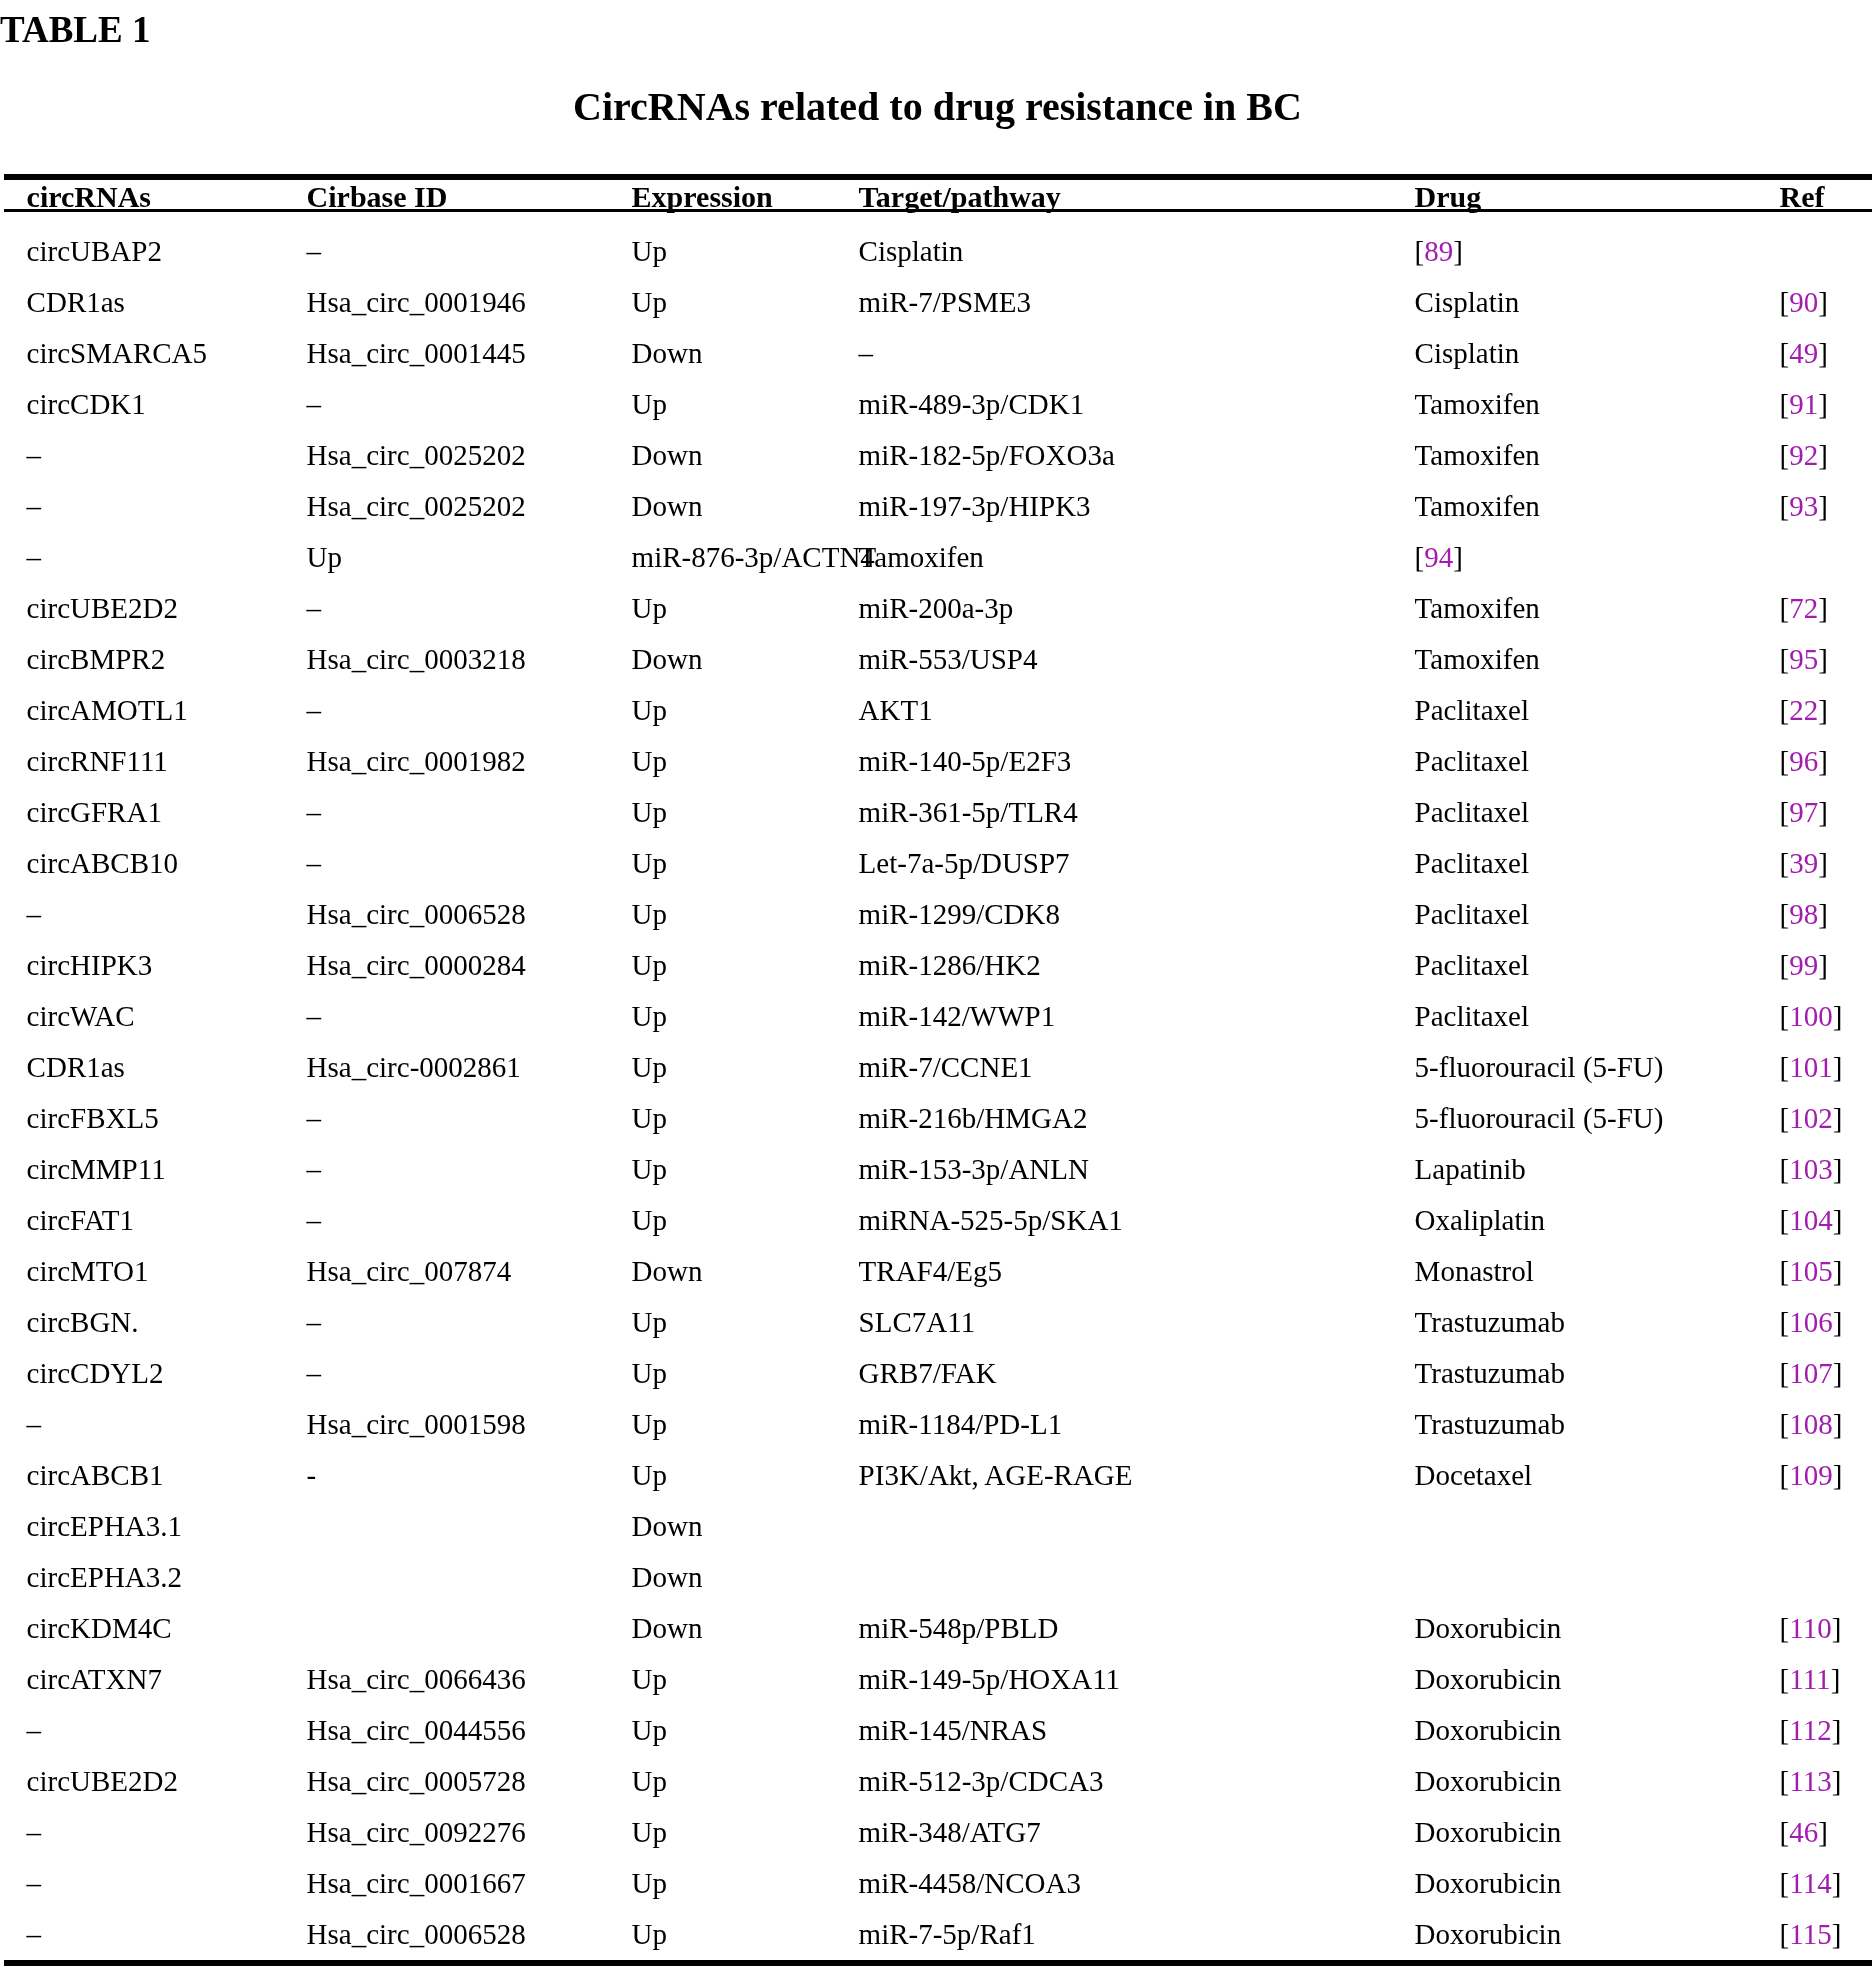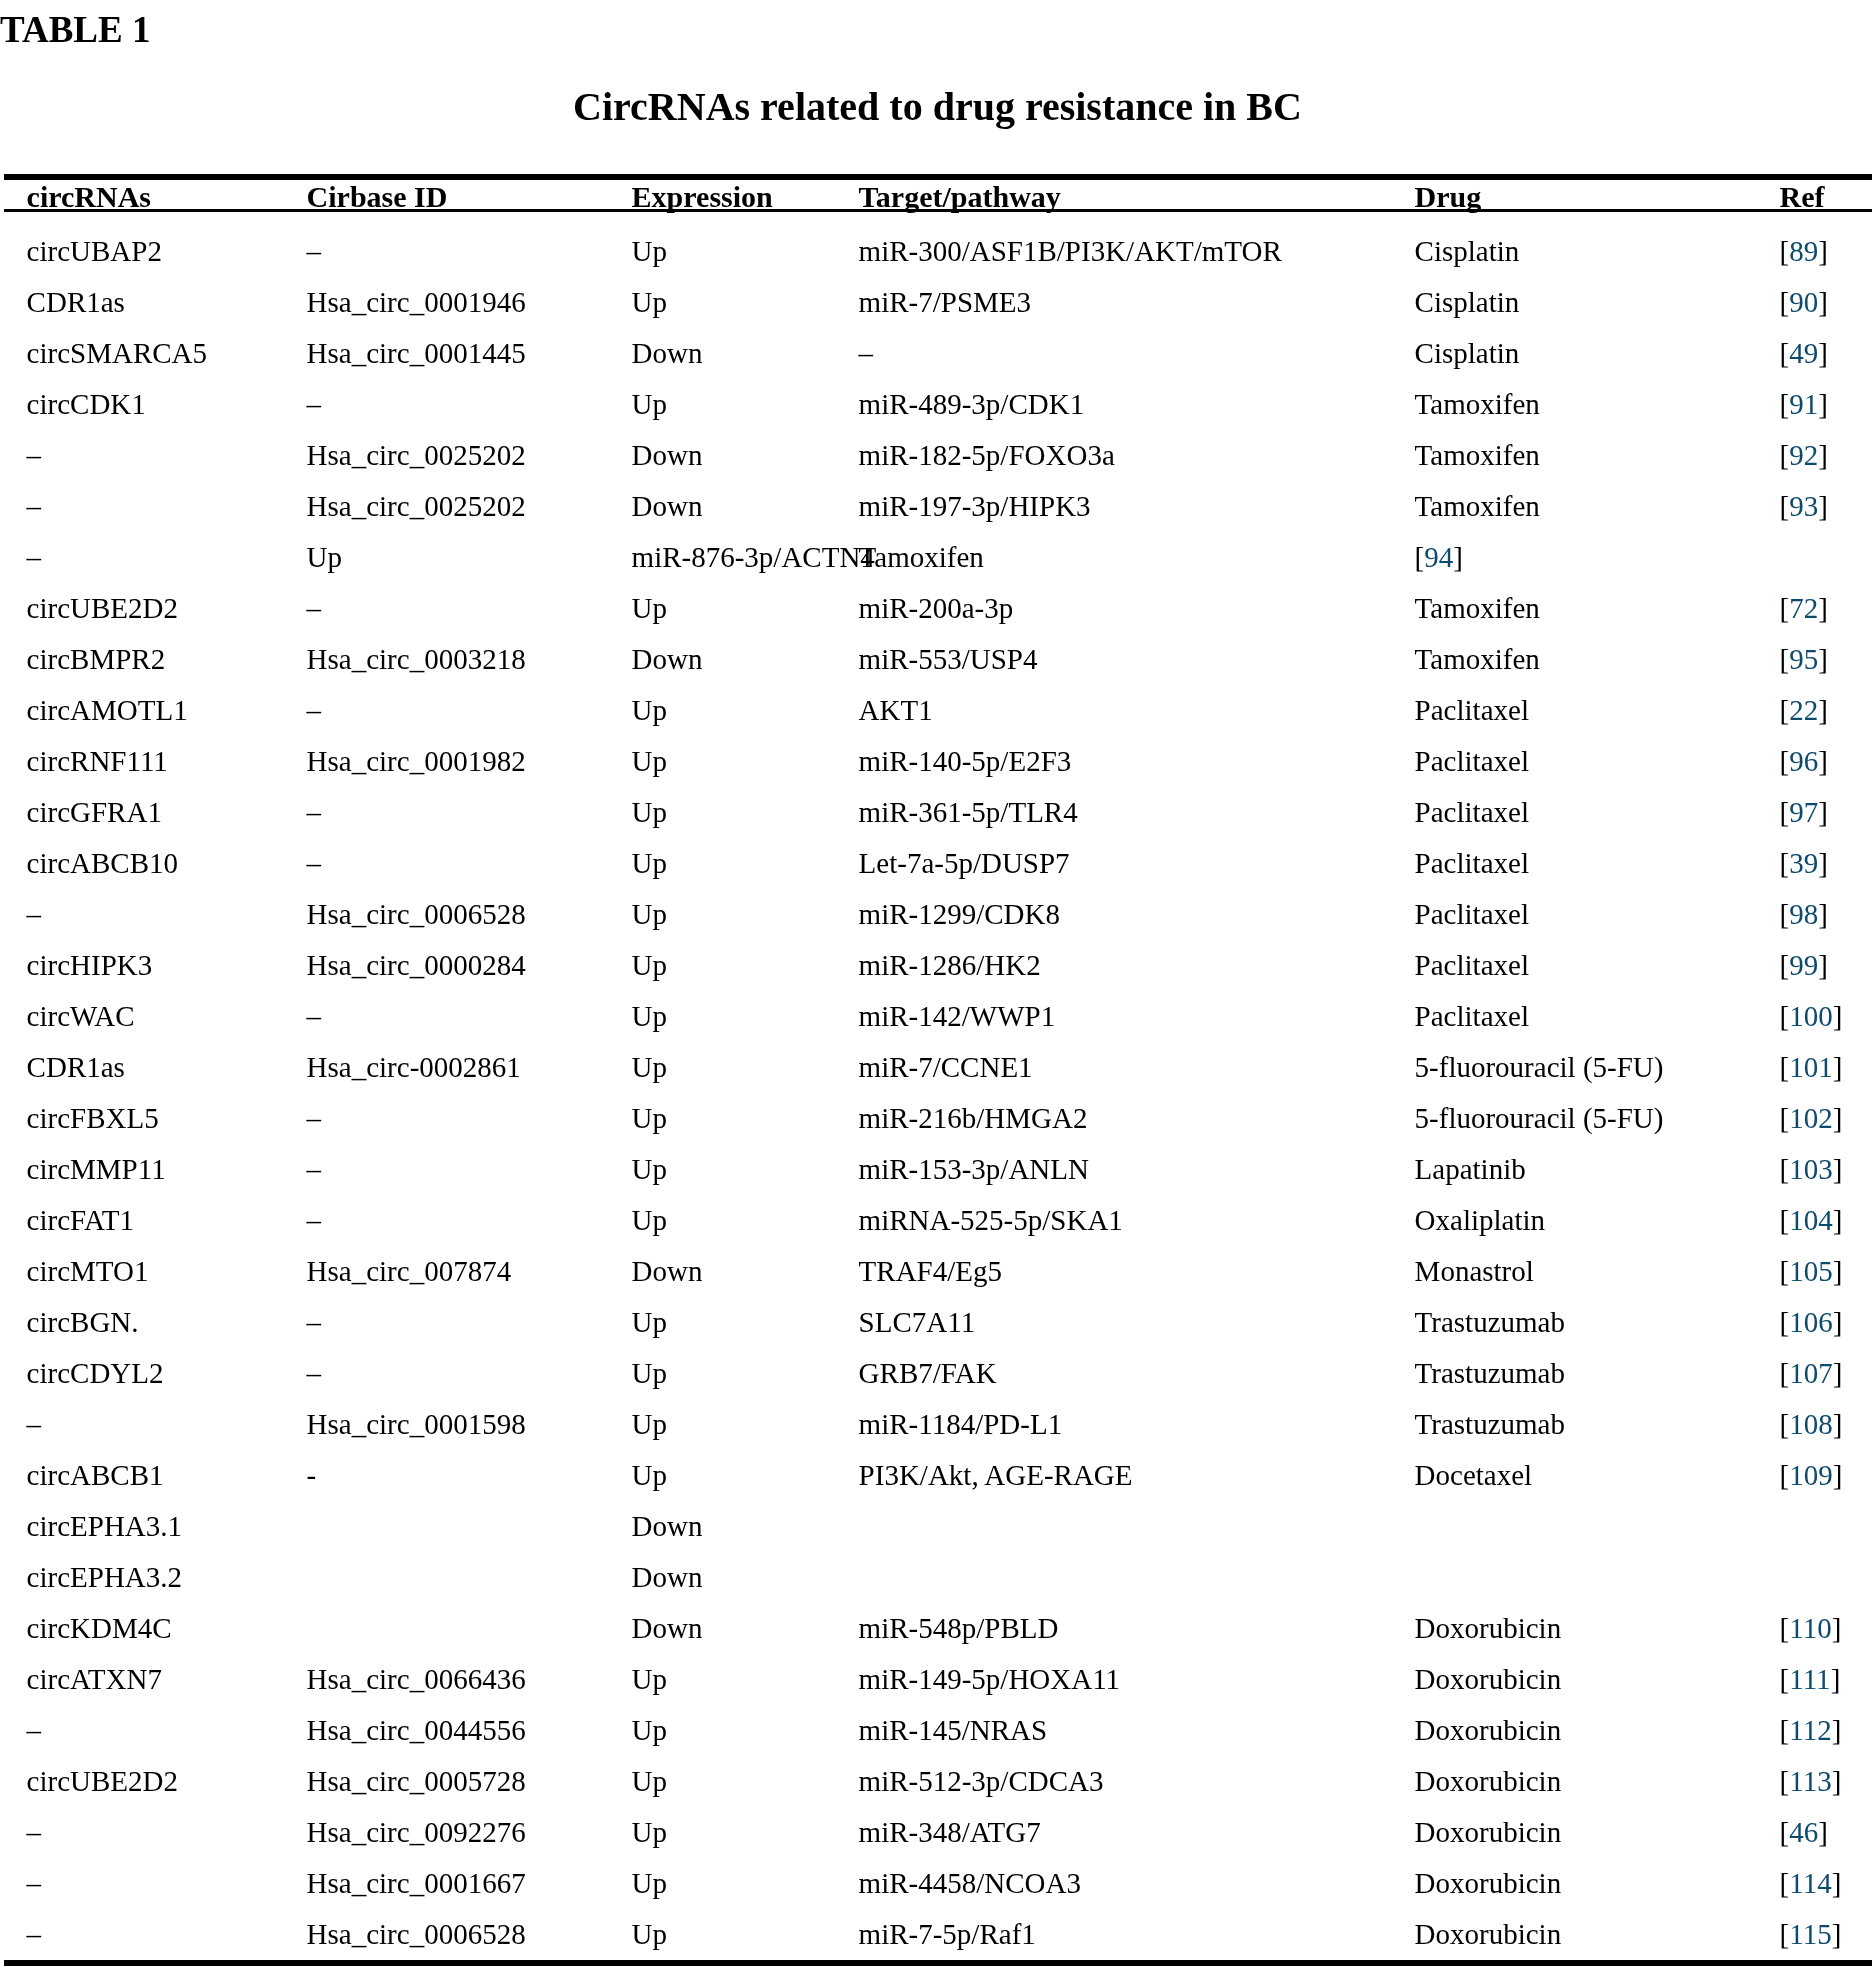--- a/index.html
+++ b/index.html
@@ -73,21 +73,21 @@
     flex-direction: column;
     justify-content: flex-start;
     white-space: nowrap;
   }
   .line {
     height: 51px;
     display: flex;
     align-items: center;
   }
   .ref-num {
-    color: #0c4a6e;
+    color: #a21caf;
   }
   .ref-bracket {
     color: #000000;
   }
 </style>
 </head>
 <body>
 
 <div class="page">
 
@@ -113,23 +113,20 @@
           <div class="cell">
             <div class="line">circUBAP2</div>
           </div>
           <div class="cell">
             <div class="line">–</div>
           </div>
           <div class="cell">
             <div class="line">Up</div>
           </div>
           <div class="cell">
-            <div class="line">miR-300/ASF1B/PI3K/AKT/mTOR</div>
-          </div>
-          <div class="cell">
             <div class="line">Cisplatin</div>
           </div>
           <div class="cell">
             <div class="line">
               <span class="ref-bracket">[</span>
               <span class="ref-num">89</span>
               <span class="ref-bracket">]</span>
             </div>
           </div>
         </div>

